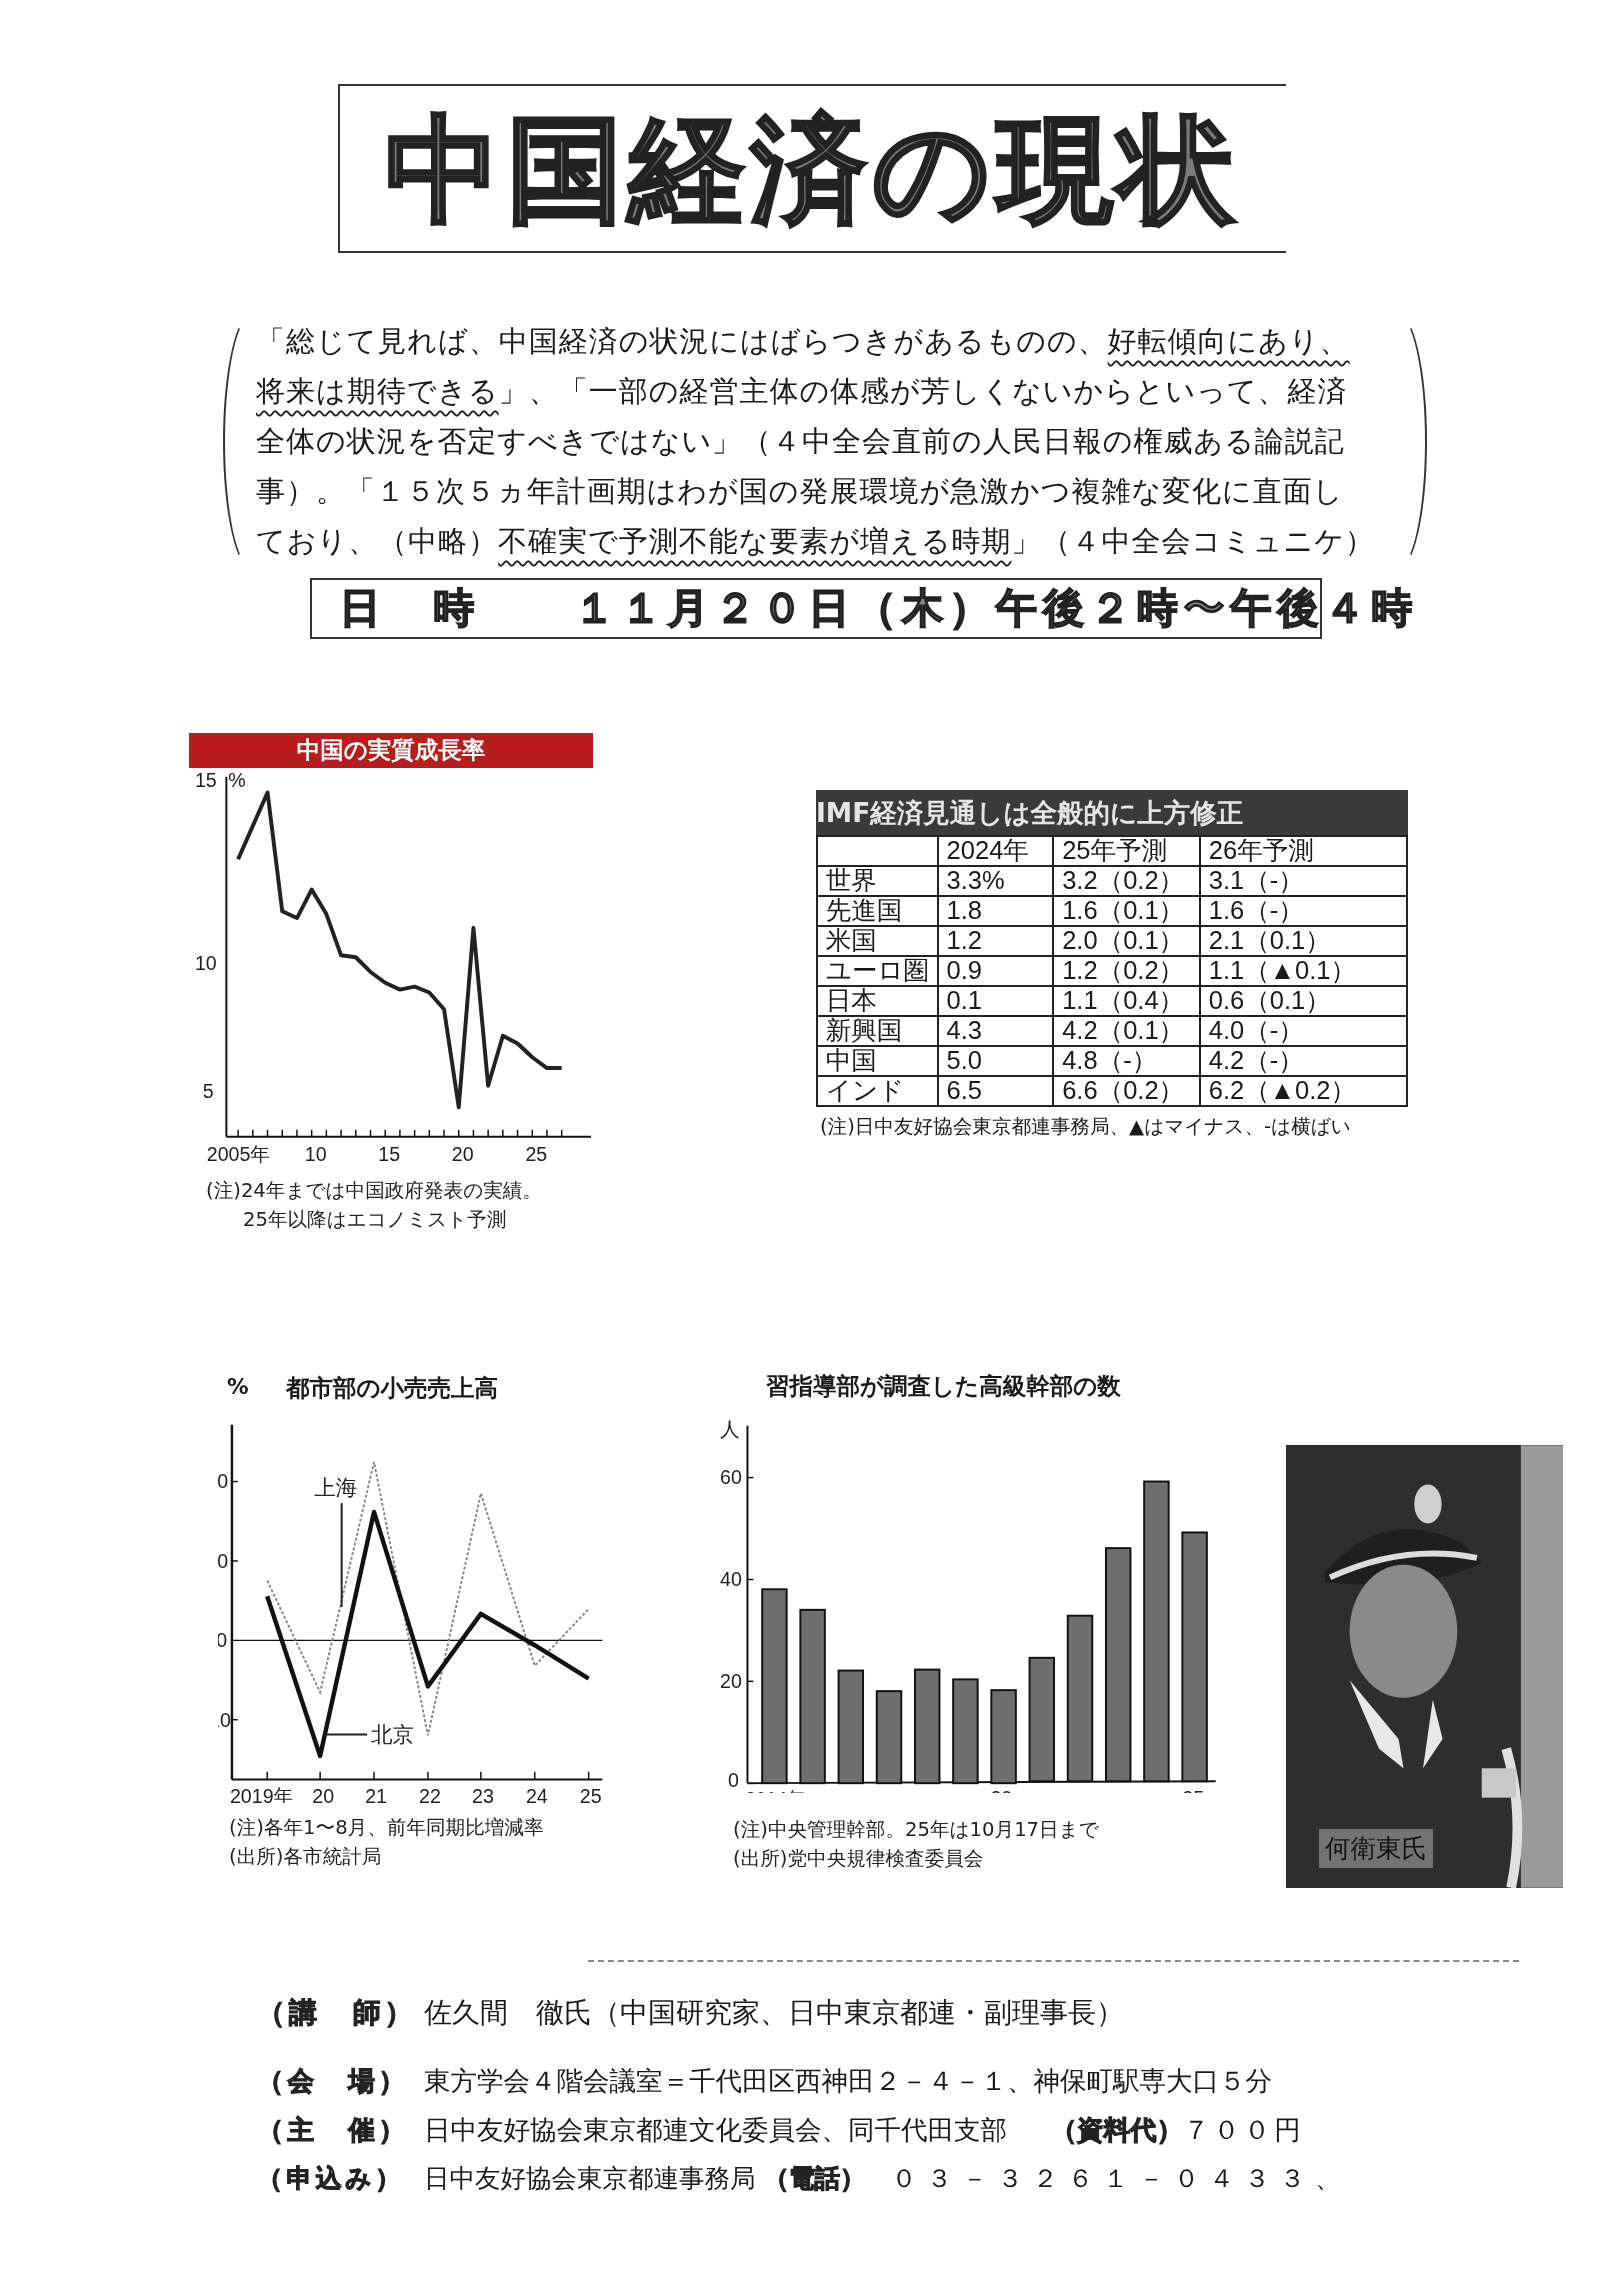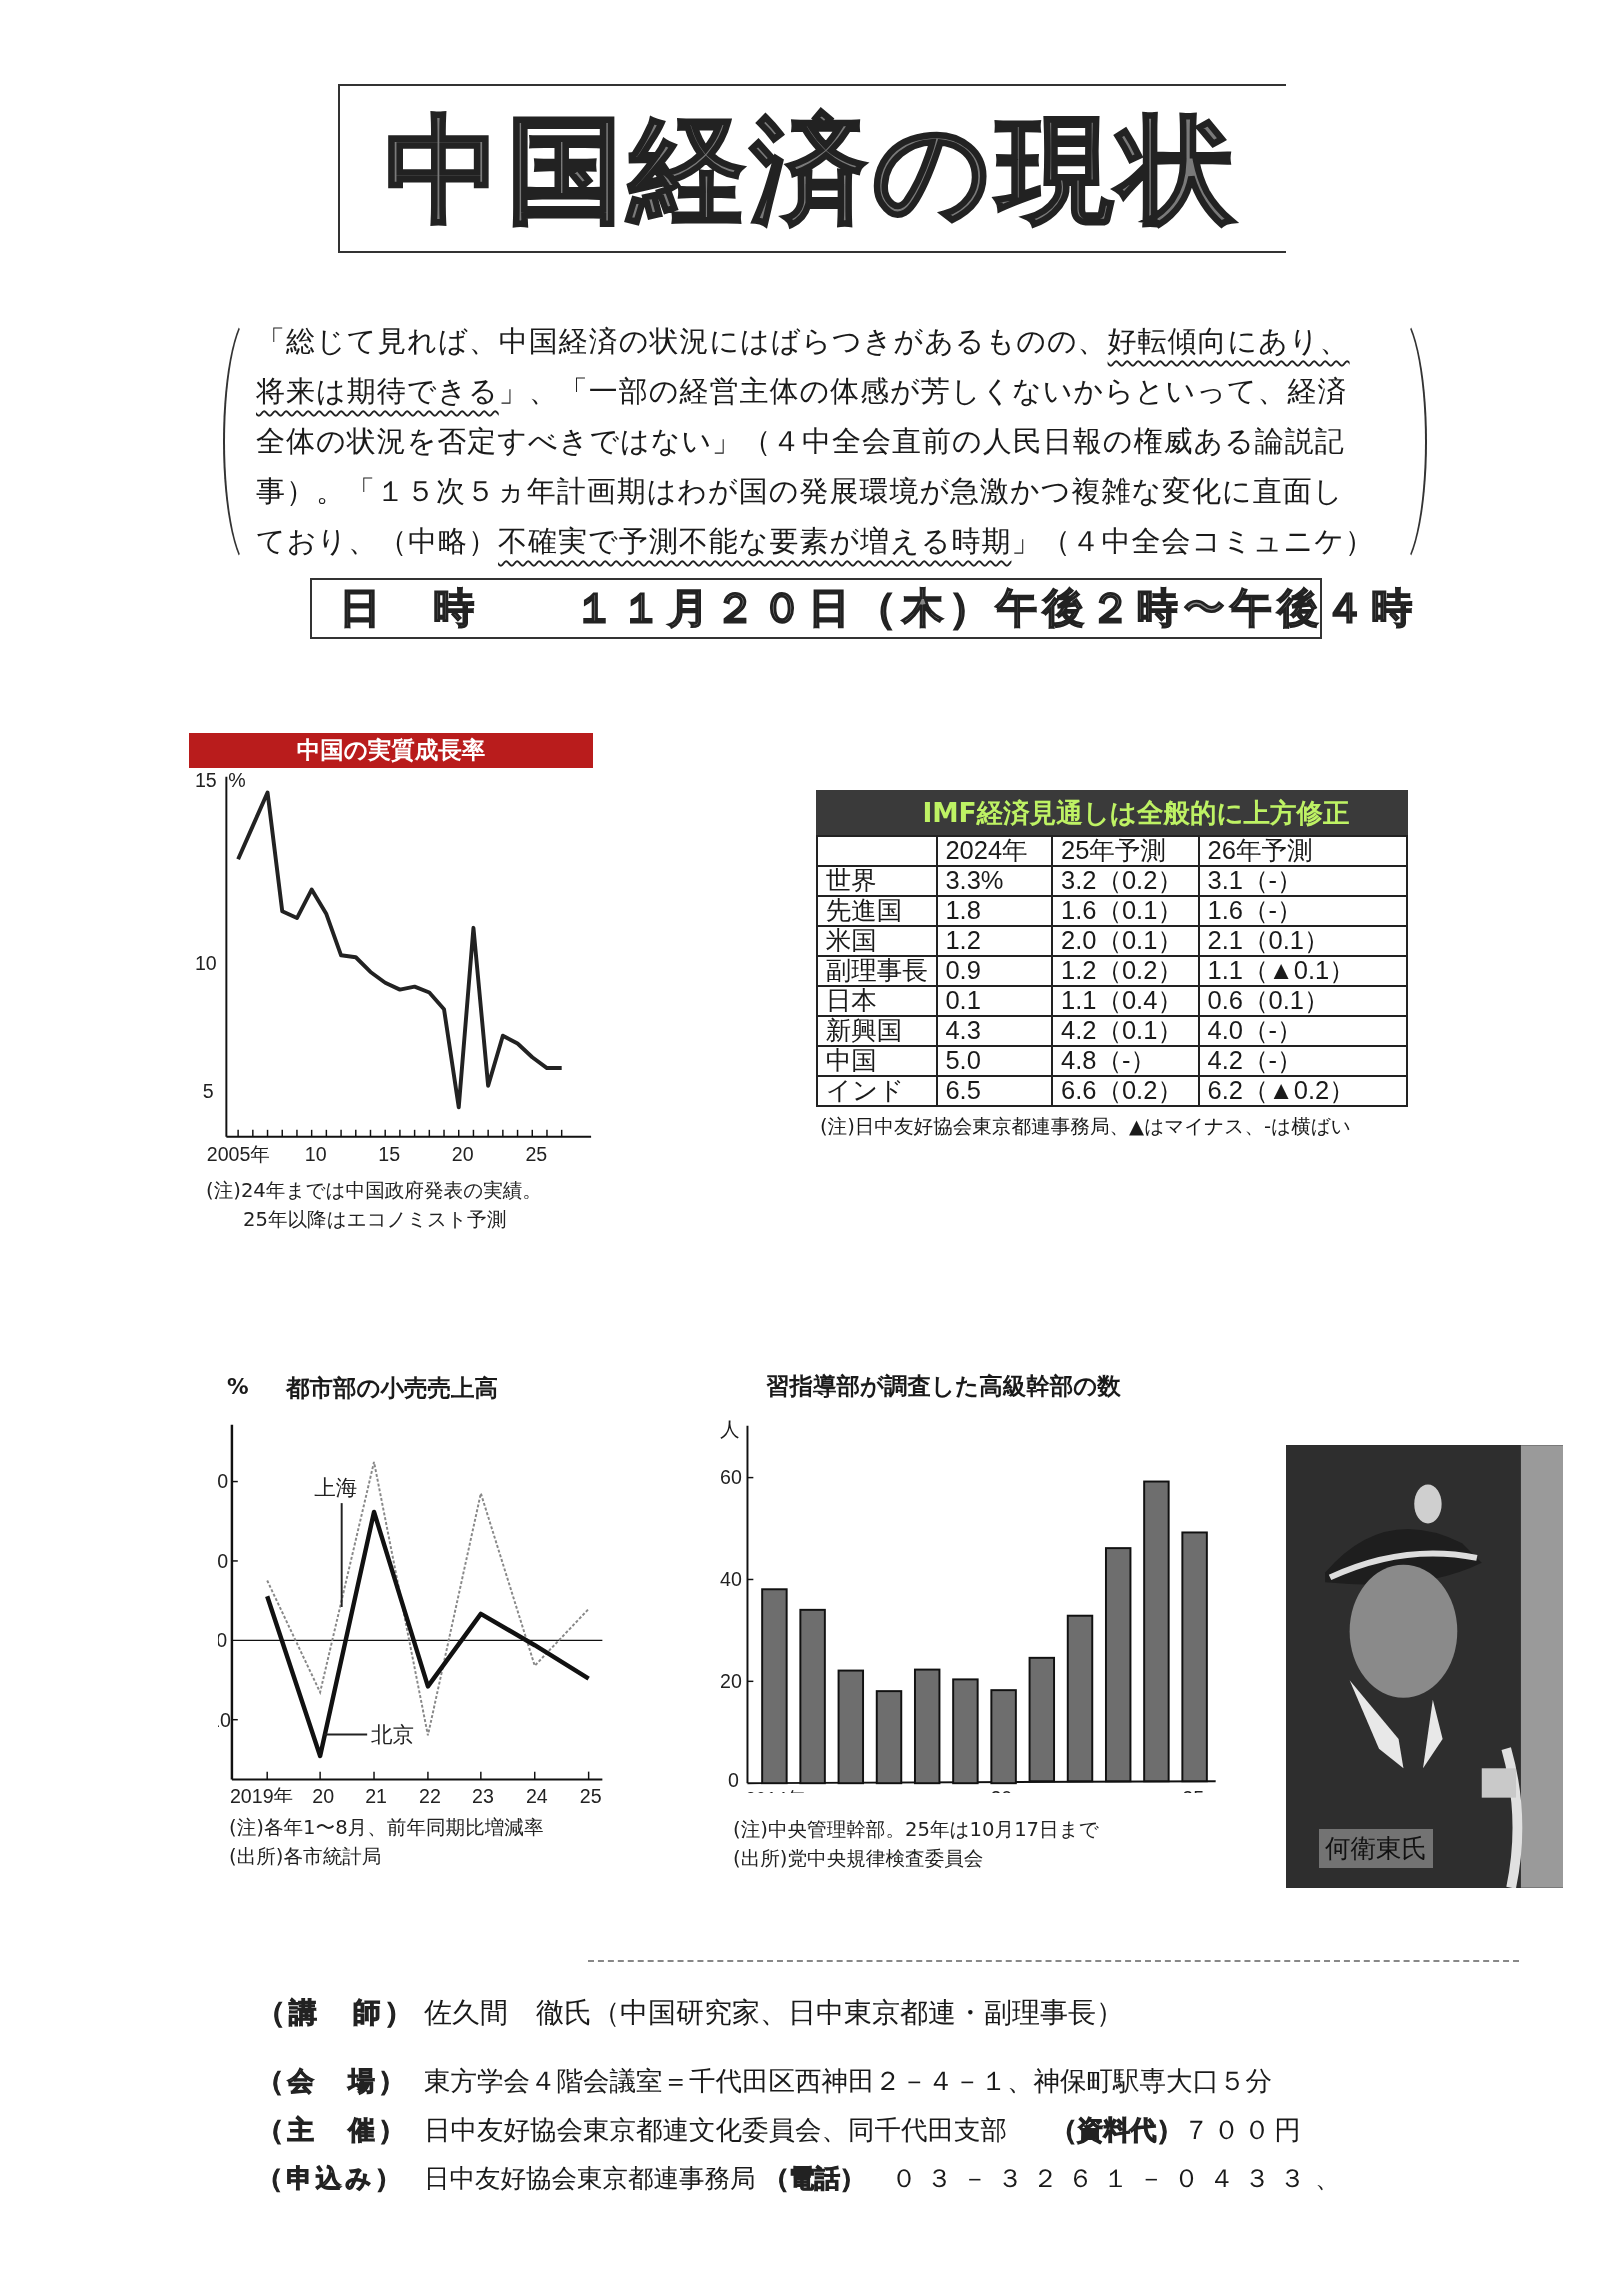--- a/index.html
+++ b/index.html
@@ -34,21 +34,21 @@
                color:#888; -webkit-text-stroke:1.5px #222; white-space:nowrap; line-height:51px; }
 
   
   .c1-header { left:189px; top:733px; width:404px; height:35px; background:#b91c1c; color:#fff;
                font-weight:bold; font-size:23.5px; text-align:center; line-height:35px; }
   .chart-svg text { font-family:"Liberation Sans", sans-serif; }
   .note { font-size:19.6px; line-height:29px; color:#222; }
 
   
   .imf { left:816px; top:790px; width:592px; }
-  .imf-title { background:#3a3a3a; color:#bef264; font-weight:bold; font-size:26.5px; text-align:center; height:45px; line-height:45px;padding-left:48px; }
+  .imf-title { background:#3a3a3a; color:#e5e5e5; font-weight:bold; font-size:26.5px; text-align:left; height:45px; line-height:45px; }
   .imf table { border-collapse:collapse; width:100%; font-size:25.5px; font-family:"Liberation Sans", sans-serif; }
   .imf td { border:2px solid #222; height:28px; padding:0 7.8px; line-height:27.4px; white-space:nowrap; }
   .imf td.c0 { width:94px; }
   .imf td.c1 { width:98px; }
   .imf td.c2 { width:129px;margin-top:46px; }
   .imf-note { font-size:19.6px; margin-top:5.9px; padding-left:3.9px; }
 
   
   .c3-title { font-weight:bold; font-size:23.5px; }
   .c4-title { font-weight:bold; font-size:23.5px; }
@@ -161,21 +161,21 @@
           <td>1.6（0.1）</td>
           <td>1.6（-）</td>
         </tr>
     <tr>
           <td>米国</td>
           <td>1.2</td>
           <td>2.0（0.1）</td>
           <td>2.1（0.1）</td>
         </tr>
     <tr>
-          <td>副理事長</td>
+          <td>ユーロ圏</td>
           <td>0.9</td>
           <td>1.2（0.2）</td>
           <td>1.1（▲0.1）</td>
         </tr>
     <tr>
           <td>日本</td>
           <td>0.1</td>
           <td>1.1（0.4）</td>
           <td>0.6（0.1）</td>
         </tr>

